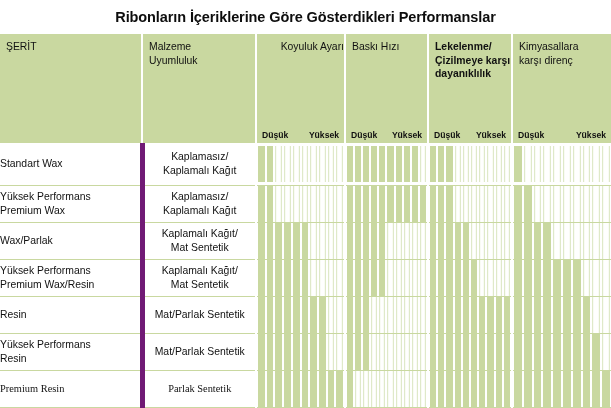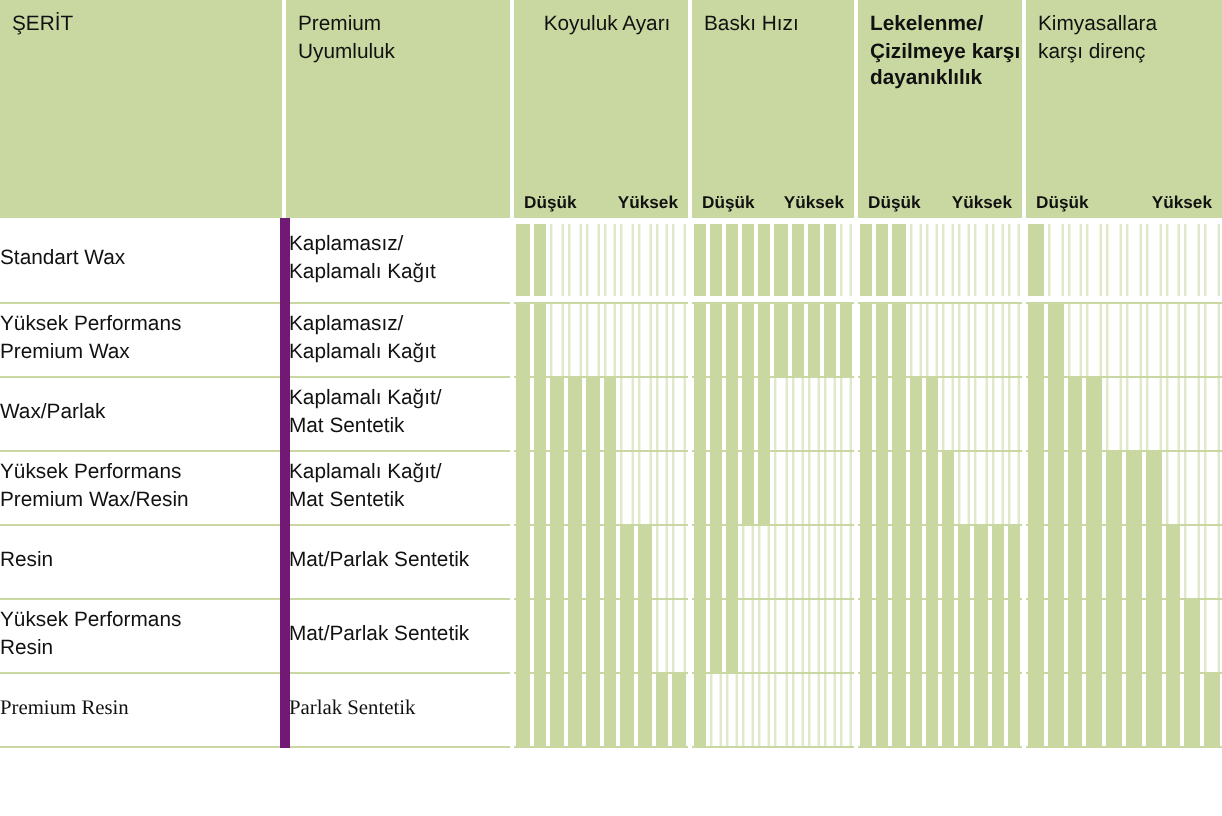--- a/index.html
+++ b/index.html
@@ -84,21 +84,21 @@
   .body-row:last-child td { border-bottom: 1px solid #c9d8a0; font-family: Liberation Serif, serif; }
 
   .lbl {
     font-size: 10.4px;
     color: #111111;
     line-height: 14px;
     padding: 2px 6px 2px 7px;
     border-right: 5px solid #701a75;
     background: #ffffff;
   }
-  .lbl.mat { border-right: 2px solid #ffffff; }
+  .lbl.mat { border-right: 2px solid #ffffff; text-align: center; }
 
   
   .bargroup {
     background: #ffffff;
     border-right: 2px solid #ffffff;
     padding: 0;
     height: 100%;
   }
   .bargroup.last { border-right: none; }
 
@@ -118,41 +118,42 @@
   .seg.on { background: #c9d8a0; }
   .seg.off { background: #ffffff; }
   
   .seg.off { box-shadow: inset -1.2px 0 0 #dfe9c9, inset 1.2px 0 0 #dfe9c9; }
 </style>
 </head>
 <body>
 
 <div id="page">
 
+  <div class="title">Ribonların İçeriklerine Göre Gösterdikleri Performanslar</div>
 
   <table class="table">
     <colgroup>
       <col style="width:142px">
       <col style="width:114px">
       <col style="width:89px">
       <col style="width:83px">
       <col style="width:84px">
       <col style="width:99px">
     </colgroup>
 
     <thead>
       <tr>
         <th class="hdr-cell" style="height:72px;text-align:left;font-weight:normal">
           <span class="hdr-text">ŞERİT</span>
         </th>
         <th class="hdr-cell" style="text-align:left;font-weight:normal">
-          <span class="hdr-text">Premium</span>
+          <span class="hdr-text">Malzeme</span>
           <span class="hdr-text">Uyumluluk</span>
         </th>
-        <th class="hdr-cell" style="text-align:center;font-weight:normal">
+        <th class="hdr-cell" style="text-align:right;font-weight:normal">
           <span class="hdr-text">Koyuluk Ayarı</span>
         </th>
         <th class="hdr-cell" style="text-align:left;font-weight:normal">
           <span class="hdr-text">Baskı Hızı</span>
         </th>
         <th class="hdr-cell" style="text-align:left;font-weight:bold">
           <span class="hdr-text">Lekelenme/</span>
           <span class="hdr-text">Çizilmeye karşı</span>
           <span class="hdr-text">dayanıklılık</span>
         </th>

